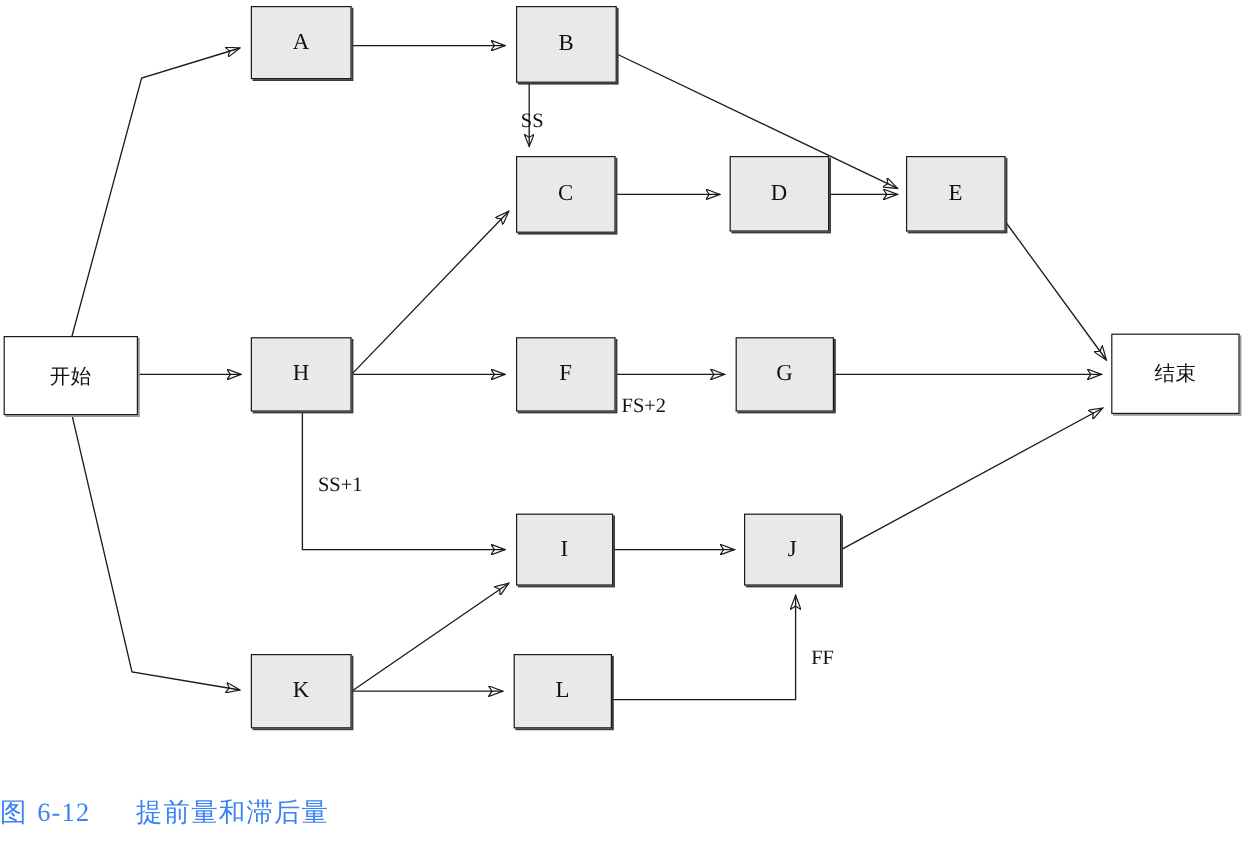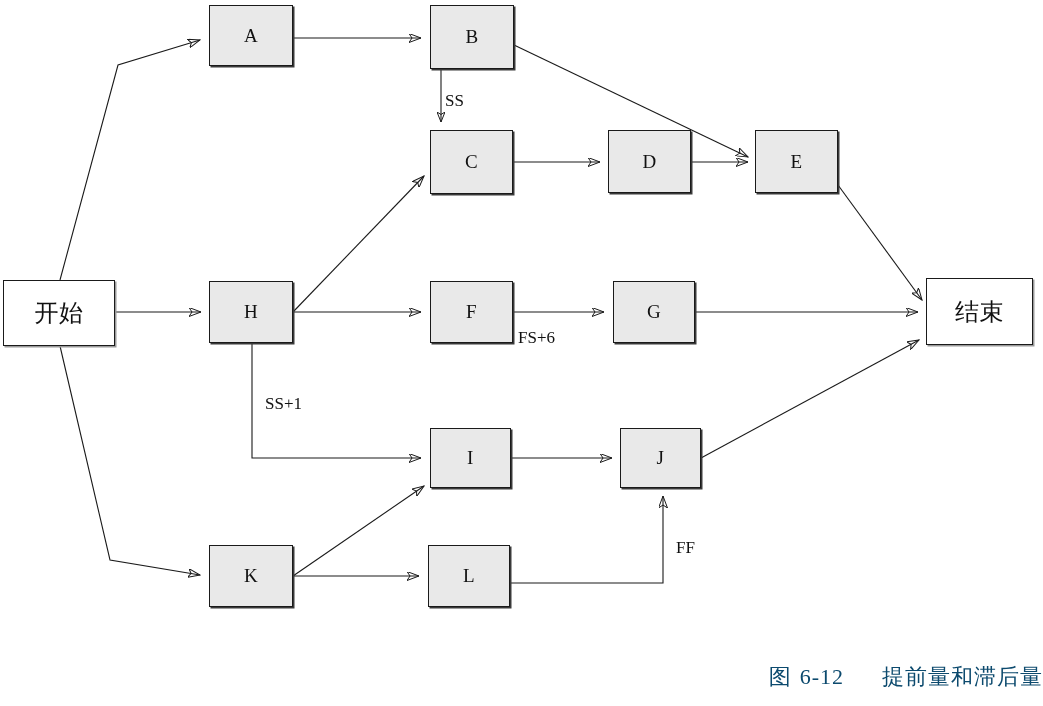--- a/index.html
+++ b/index.html
@@ -38,40 +38,40 @@
   .node.shaded {
     background-color: #e9e9e9;
     box-shadow: 1.5px 1.5px 0 0 #3a3a3a;
   }
   .node.plain {
     background-color: #ffffff;
     box-shadow: 1.5px 1.5px 0 0 #9a9a9a;
   }
   .node.terminal {
     font-family: "DejaVu Sans", "Liberation Sans", sans-serif;
-    font-size: 24px;
+    font-size: 17px;
     align-items: center;
   }
   .edge-label {
     position: absolute;
     font-family: "Liberation Serif", "DejaVu Serif", serif;
     font-size: 17px;
     color: #111111;
     white-space: nowrap;
     z-index: 4;
   }
   .caption {
     position: absolute;
     left: 0;
     top: 662px;
     width: 1043px;
-    text-align: right;
+    text-align: left;
     font-family: "DejaVu Sans", "Liberation Sans", sans-serif;
     font-size: 22px;
-    color: #0c4a6e;
+    color: #3b82f6;
     letter-spacing: 1px;
     z-index: 5;
   }
   .caption .num {
     font-family: "Liberation Serif", "DejaVu Serif", serif;
   }
   .caption .gap {
     display: inline-block;
     width: 22px;
   }
@@ -182,25 +182,25 @@
   </div>
 
   <div class="node shaded" style="left:428px; top:545px; width:82px;  height:62px;">
     <span>L</span>
   </div>
 
   <div class="node plain terminal" style="left:926px; top:278px; width:107px; height:67px;">
     <span>结束</span>
   </div>
 
-  <div class="edge-label" style="left:445px; top:91px;">SS</div>
+  <div class="edge-label" style="left:434px; top:91px;">SS</div>
 
   <div class="edge-label" style="left:265px; top:394px;">SS+1</div>
 
-  <div class="edge-label" style="left:518px; top:328px;">FS+6</div>
+  <div class="edge-label" style="left:518px; top:328px;">FS+2</div>
 
   <div class="edge-label" style="left:676px; top:538px;text-align:center;">FF</div>
 
   <div class="caption">
     <span>图</span>
     <span class="num">6-12</span>
     <span class="gap"></span>
     <span>提前量和滞后量</span>
   </div>
 

